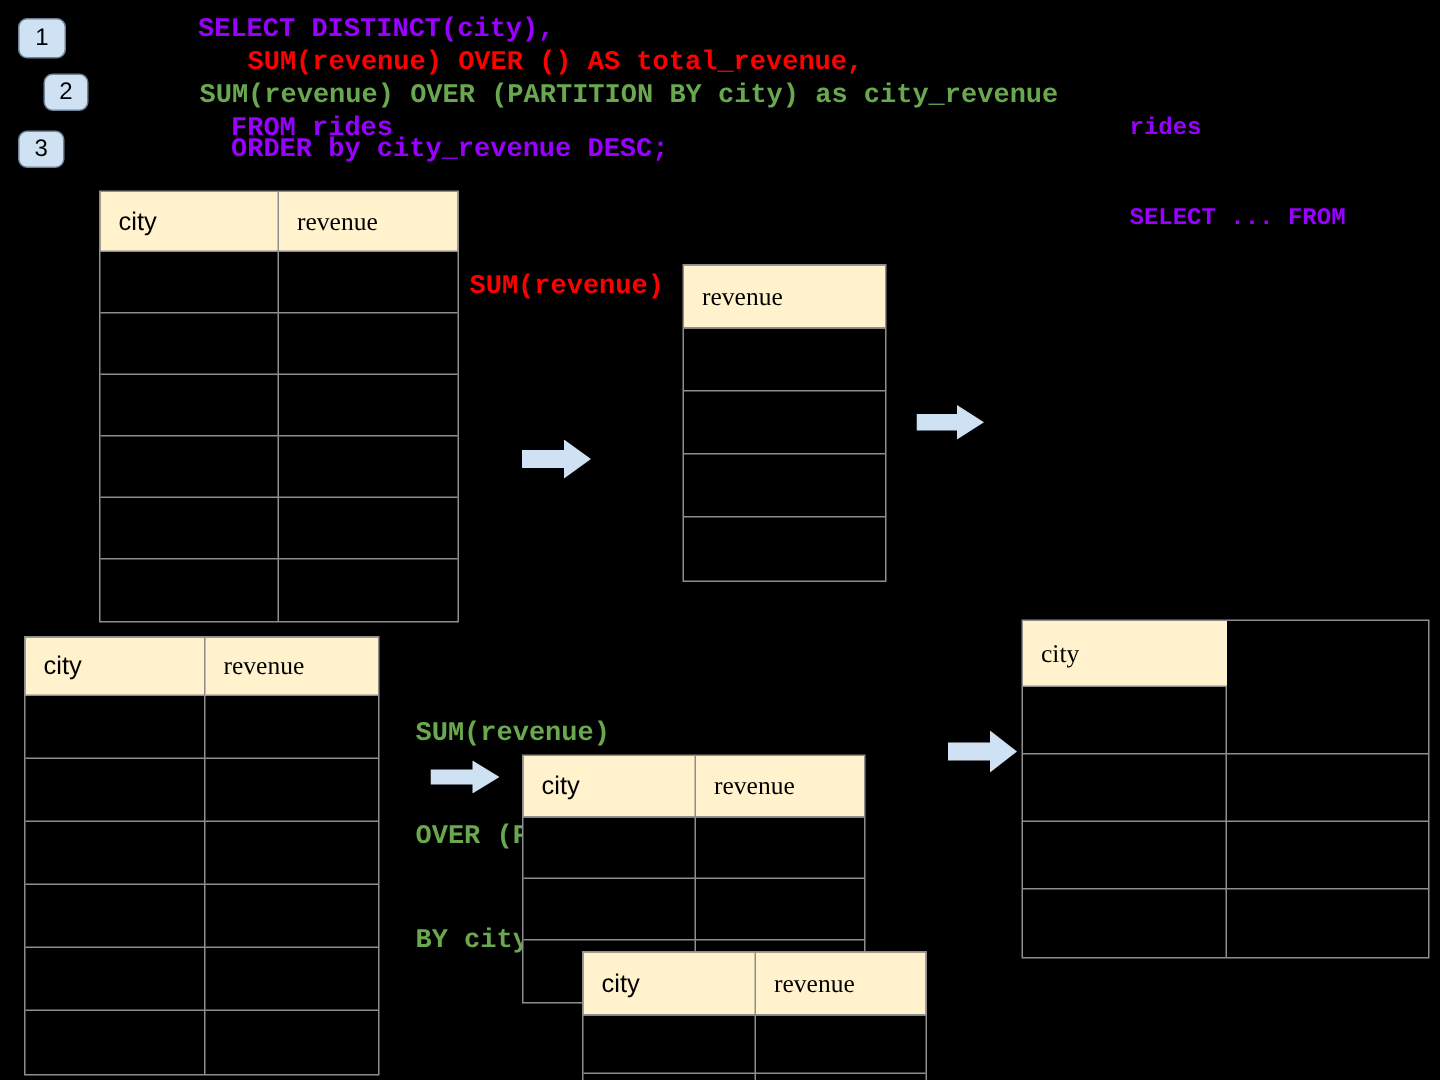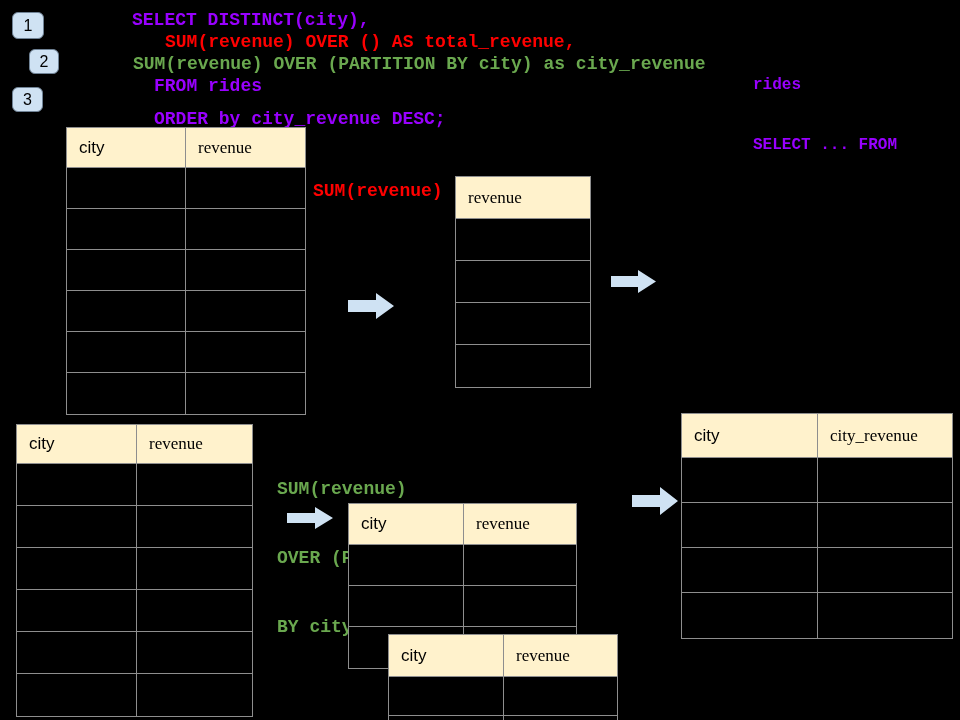--- a/index.html
+++ b/index.html
@@ -61,21 +61,21 @@
 <body style="background: rgb(0, 0, 0);">
 
 <div class="badge" style="left:12px;top:12px;width:30px;height:25px;">1</div>
 <div class="badge" style="left:29px;top:49px;width:28px;height:23px;">2</div>
 <div class="badge" style="left:12px;top:87px;width:29px;height:23px;">3</div>
 
 <div class="mono purple" style="left:88px;top:9px;">SELECT DISTINCT(city),</div>
 <div class="mono red" style="left:133px;top:31px;margin-left:32px;">SUM(revenue) OVER () AS total_revenue,</div>
 <div class="mono green" style="left:133px;top:53px;">SUM(revenue) OVER (PARTITION BY city) as city_revenue</div>
 <div class="mono purple" style="left:110px;top:75px;font-family:Liberation Mono, monospace;">FROM rides</div>
-<div class="mono purple" style="left:110px;top:108px;">ORDER by city_revenue DESC;</div>
+<div class="mono purple" style="left:110px;top:89px;">ORDER by city_revenue DESC;</div>
 
 <div class="sidenote">
   <div>rides</div>
   <div>SELECT ... FROM</div>
 </div>
 
 <div class="lbl red" style="left:313px;top:134px;">
   <div>SUM(revenue)</div>
 </div>
 
@@ -211,21 +211,20 @@
     </div>
 </div>
 
 <svg class="arrow" style="left:632px;top:487px;" width="46" height="28" viewBox="0 0 46 28">
   <polygon points="0,8 28,8 28,0 46,14 28,28 28,20 0,20" fill="#cfe2f3"></polygon>
 </svg>
 
 <div class="tbl" id="t-result">
   <div class="tr hrow">
     <div class="cell th c0">city</div>
-    <div class="cell th c1">city_revenue</div>
   </div>
   <div class="tr brow">
       <div class="cell c0"></div>
       <div class="cell c1"></div>
     </div>
   <div class="tr brow">
       <div class="cell c0"></div>
       <div class="cell c1"></div>
     </div>
   <div class="tr brow">

